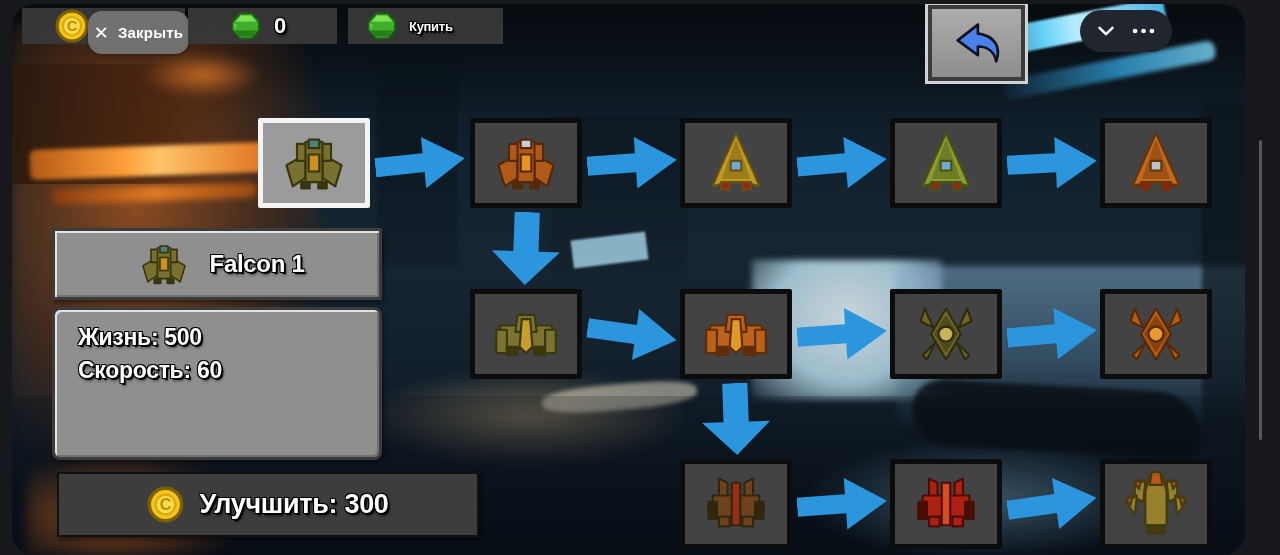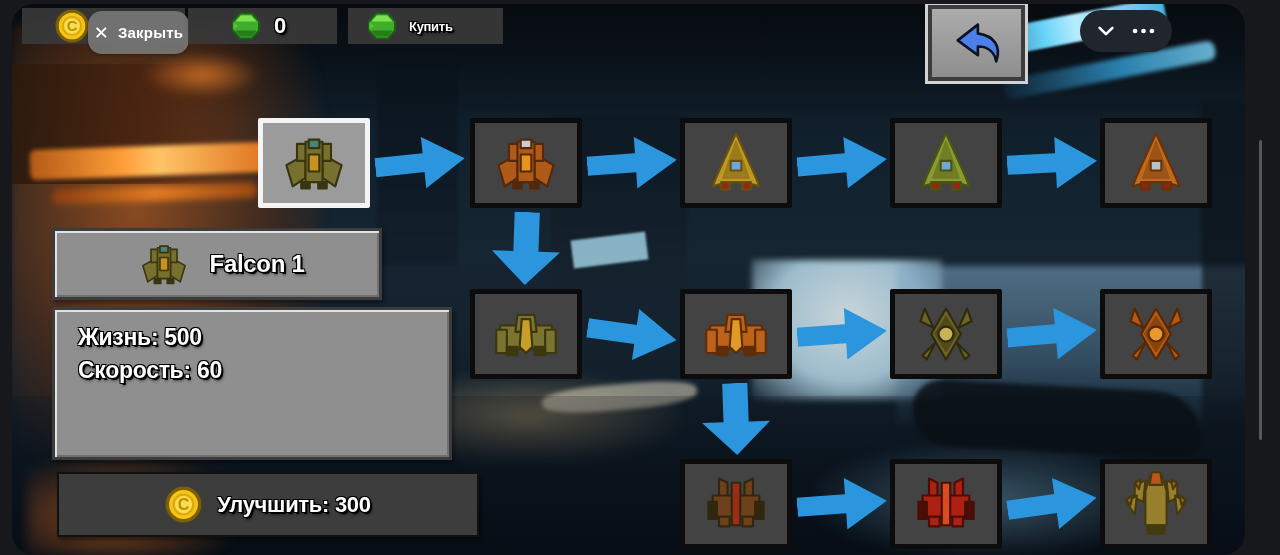--- a/index.html
+++ b/index.html
@@ -58,29 +58,29 @@
   .arrow{position:absolute;background:#2b96de;}
   .arrow.right{clip-path:polygon(0% 33%,54% 33%,54% 4%,100% 50%,54% 96%,54% 67%,0% 67%);}
   .arrow.down{clip-path:polygon(33% 0%,67% 0%,67% 54%,96% 54%,50% 100%,4% 54%,33% 54%);}
   .panelbox{
     position:absolute;background:#8f8f8f;border:3px solid #3c3c3c;box-sizing:border-box;
     box-shadow:inset 2px 2px 0 rgba(235,235,235,.9),inset -2px -2px 0 rgba(75,75,75,.45),2px 3px 4px rgba(0,0,0,.4);
   }
   #name-box{left:40px;top:224px;width:330px;height:72px;display:flex;align-items:center;justify-content:center;gap:20px;padding-left:8px;}
   #name-box .sprite{width:52px;height:52px;}
   .ship-name{font-size:24px;}
-  #stats-box{left:40px;top:303px;width:400px;height:153px;padding:11px 0 0 23px;}
+  #stats-box{left:40px;top:303px;width:330px;height:153px;padding:11px 0 0 23px;border-radius:8px;}
   .stat-line{font-size:23px;line-height:33px;display:block;}
   .upgrade-btn{
     position:absolute;left:45px;top:468px;width:422px;height:65px;box-sizing:border-box;
     background:#3d3d3d;border:2px solid #111;display:flex;align-items:center;justify-content:center;gap:15px;
     cursor:pointer;box-shadow:2px 3px 4px rgba(0,0,0,.45);
   }
   .coin-md{width:37px;height:37px;}
-  .upgrade-lbl{font-size:22px;text-align:center;}
+  .upgrade-lbl{font-size:27px;text-align:center;}
   [data-icon] svg{width:100%;height:100%;display:block;}
   .scroll-line{position:absolute;left:1259px;top:140px;width:3px;height:300px;border-radius:2px;background:rgba(255,255,255,.28);}
 </style>
 </head>
 <body>
 
 <div id="game">
 
   <div>
     <div class="bgl" style="left:0;top:0;width:100%;height:118px;background:linear-gradient(180deg,rgba(6,10,14,.9),rgba(19,34,46,.15));"></div>

